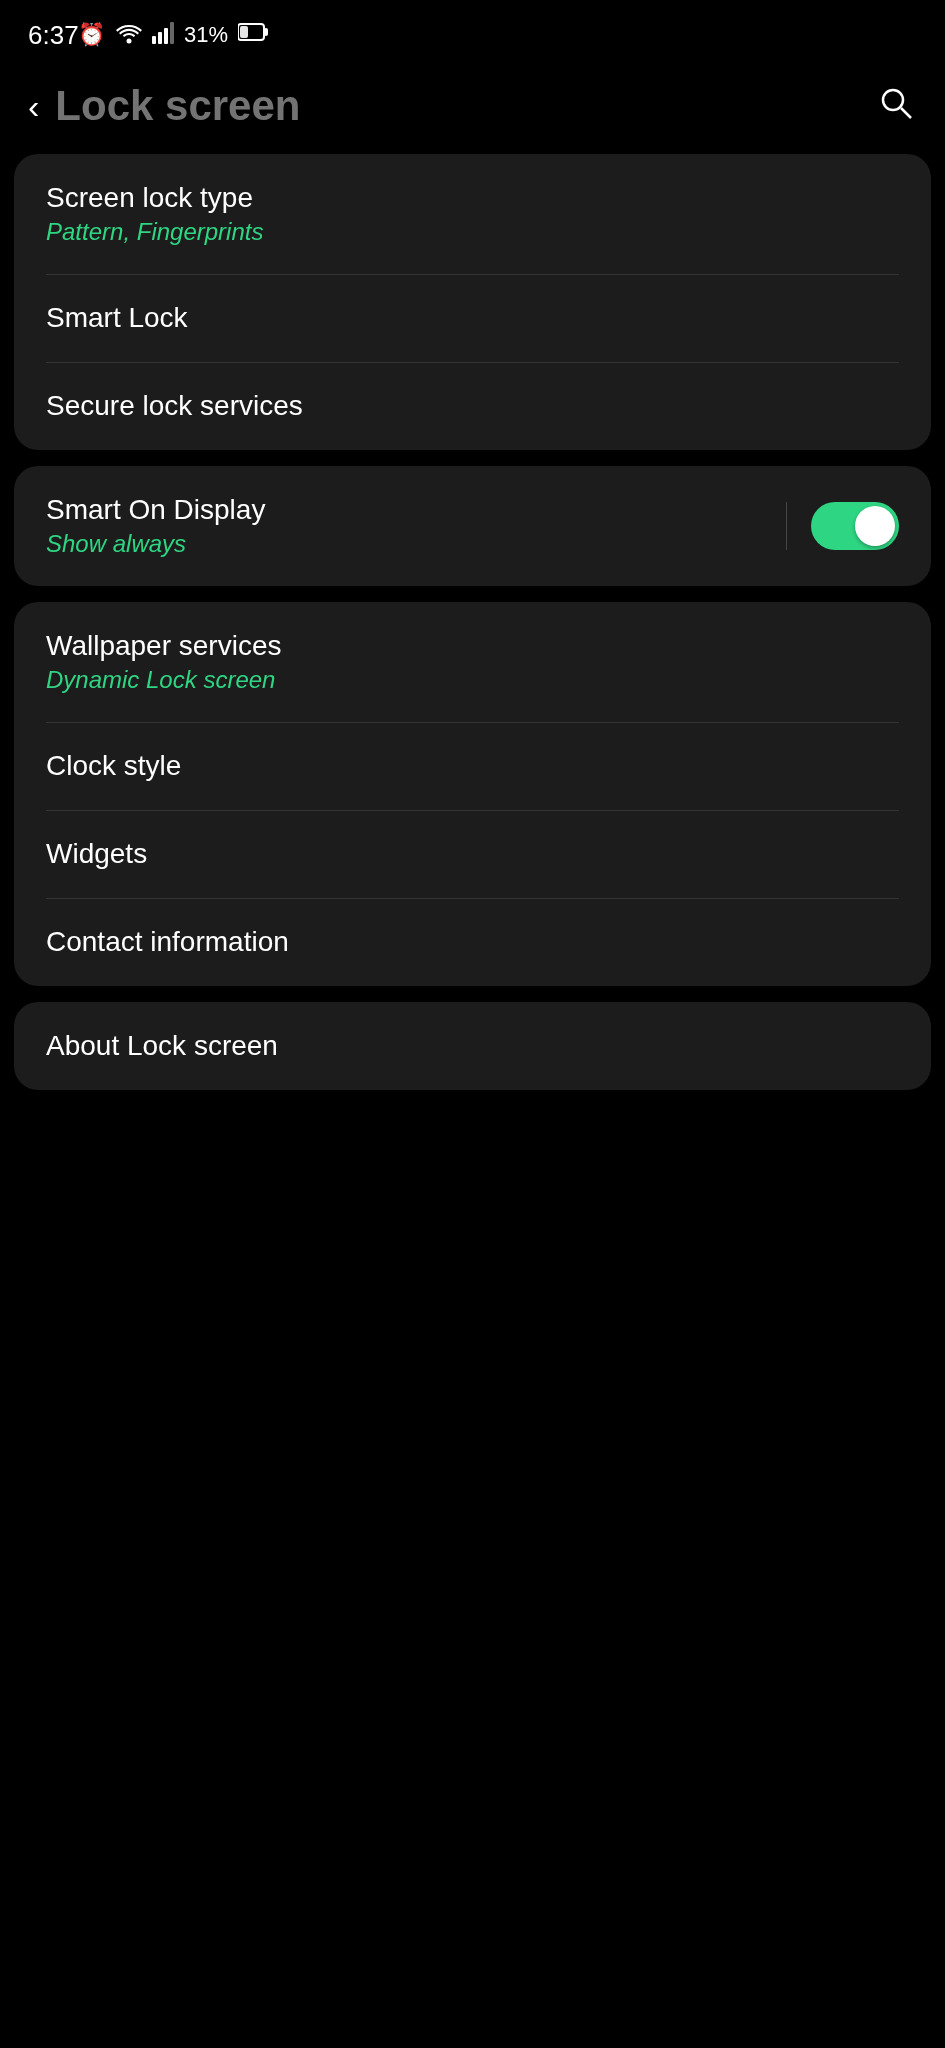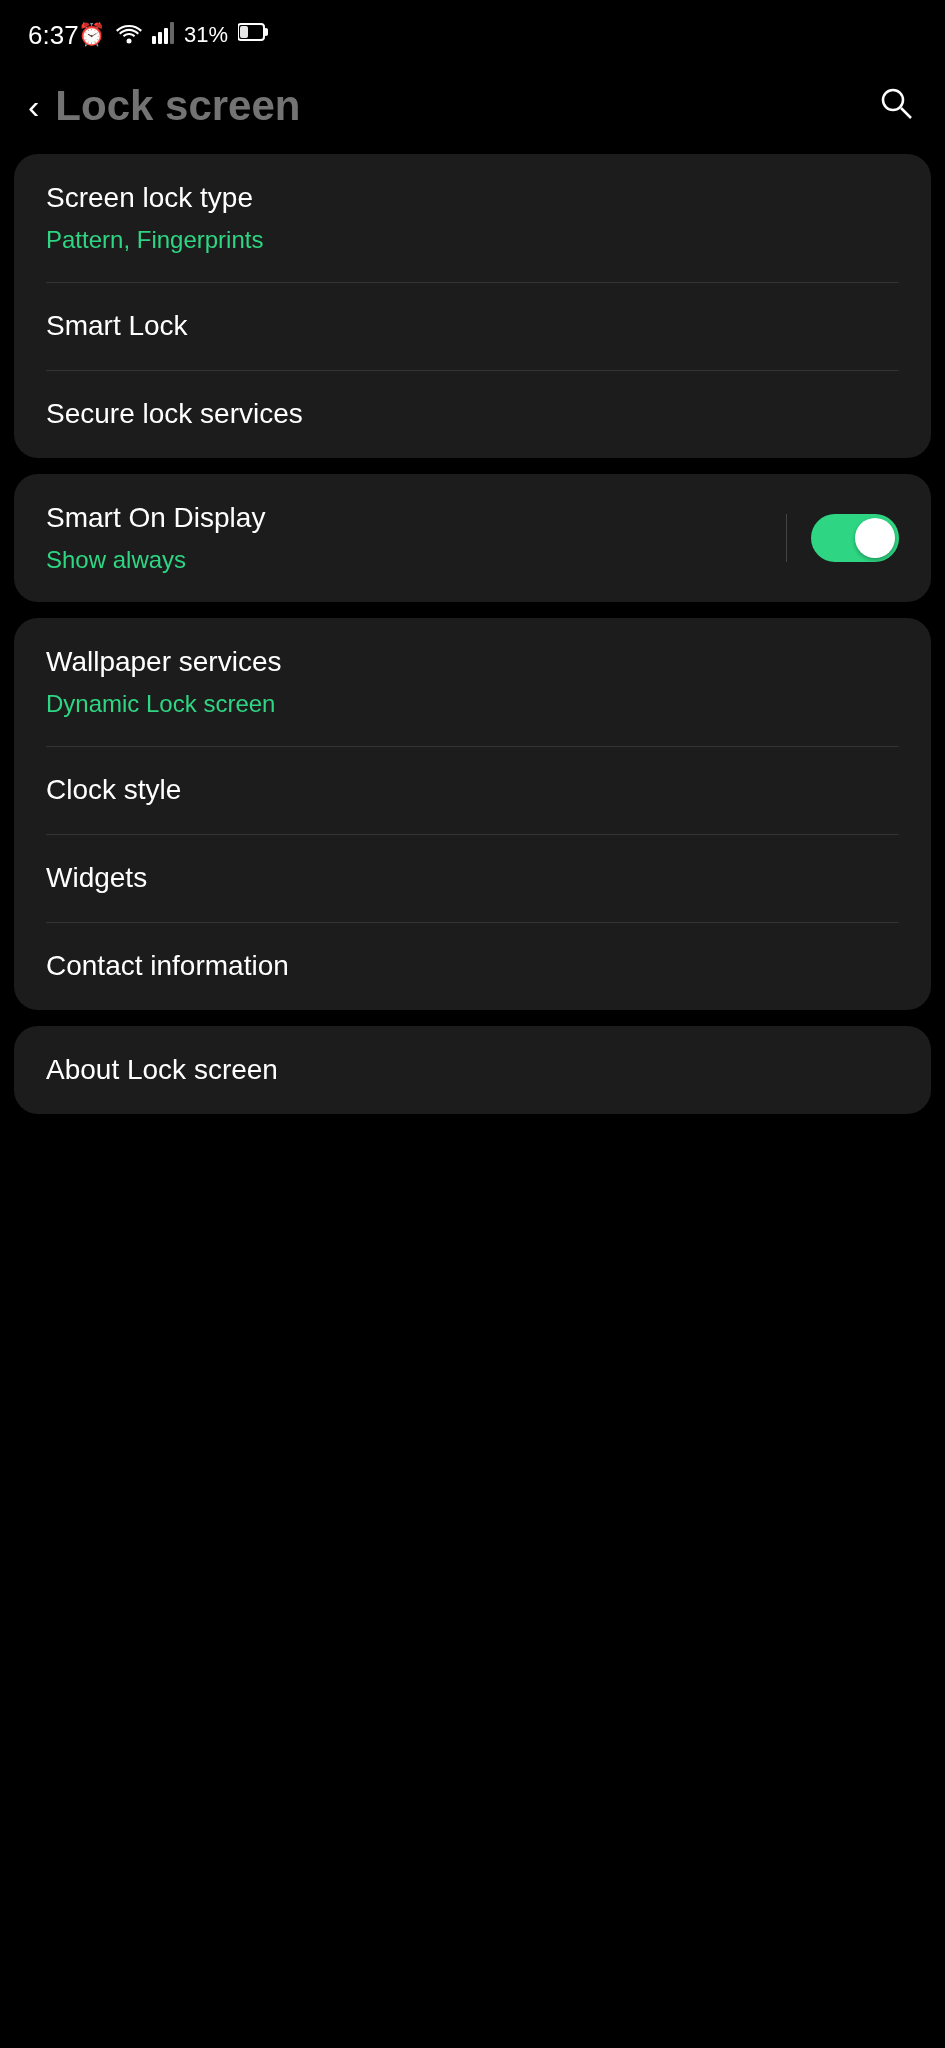--- a/index.html
+++ b/index.html
@@ -90,32 +90,33 @@
       top: 0;
       left: 32px;
       right: 32px;
       height: 1px;
       background-color: #333;
     }
 
     .setting-text {
       display: flex;
       flex-direction: column;
-      gap: 12px;
+      gap: 4px;
     }
 
     .setting-title {
       font-size: 28px;
       color: #fff;
       font-weight: 400;
     }
 
     .setting-subtitle {
       font-size: 24px;
       color: #2ed683;
+      font-style: italic;
     }
 
     
     .toggle-container {
       display: flex;
       align-items: center;
       gap: 0;
     }
 
     .toggle-divider {

